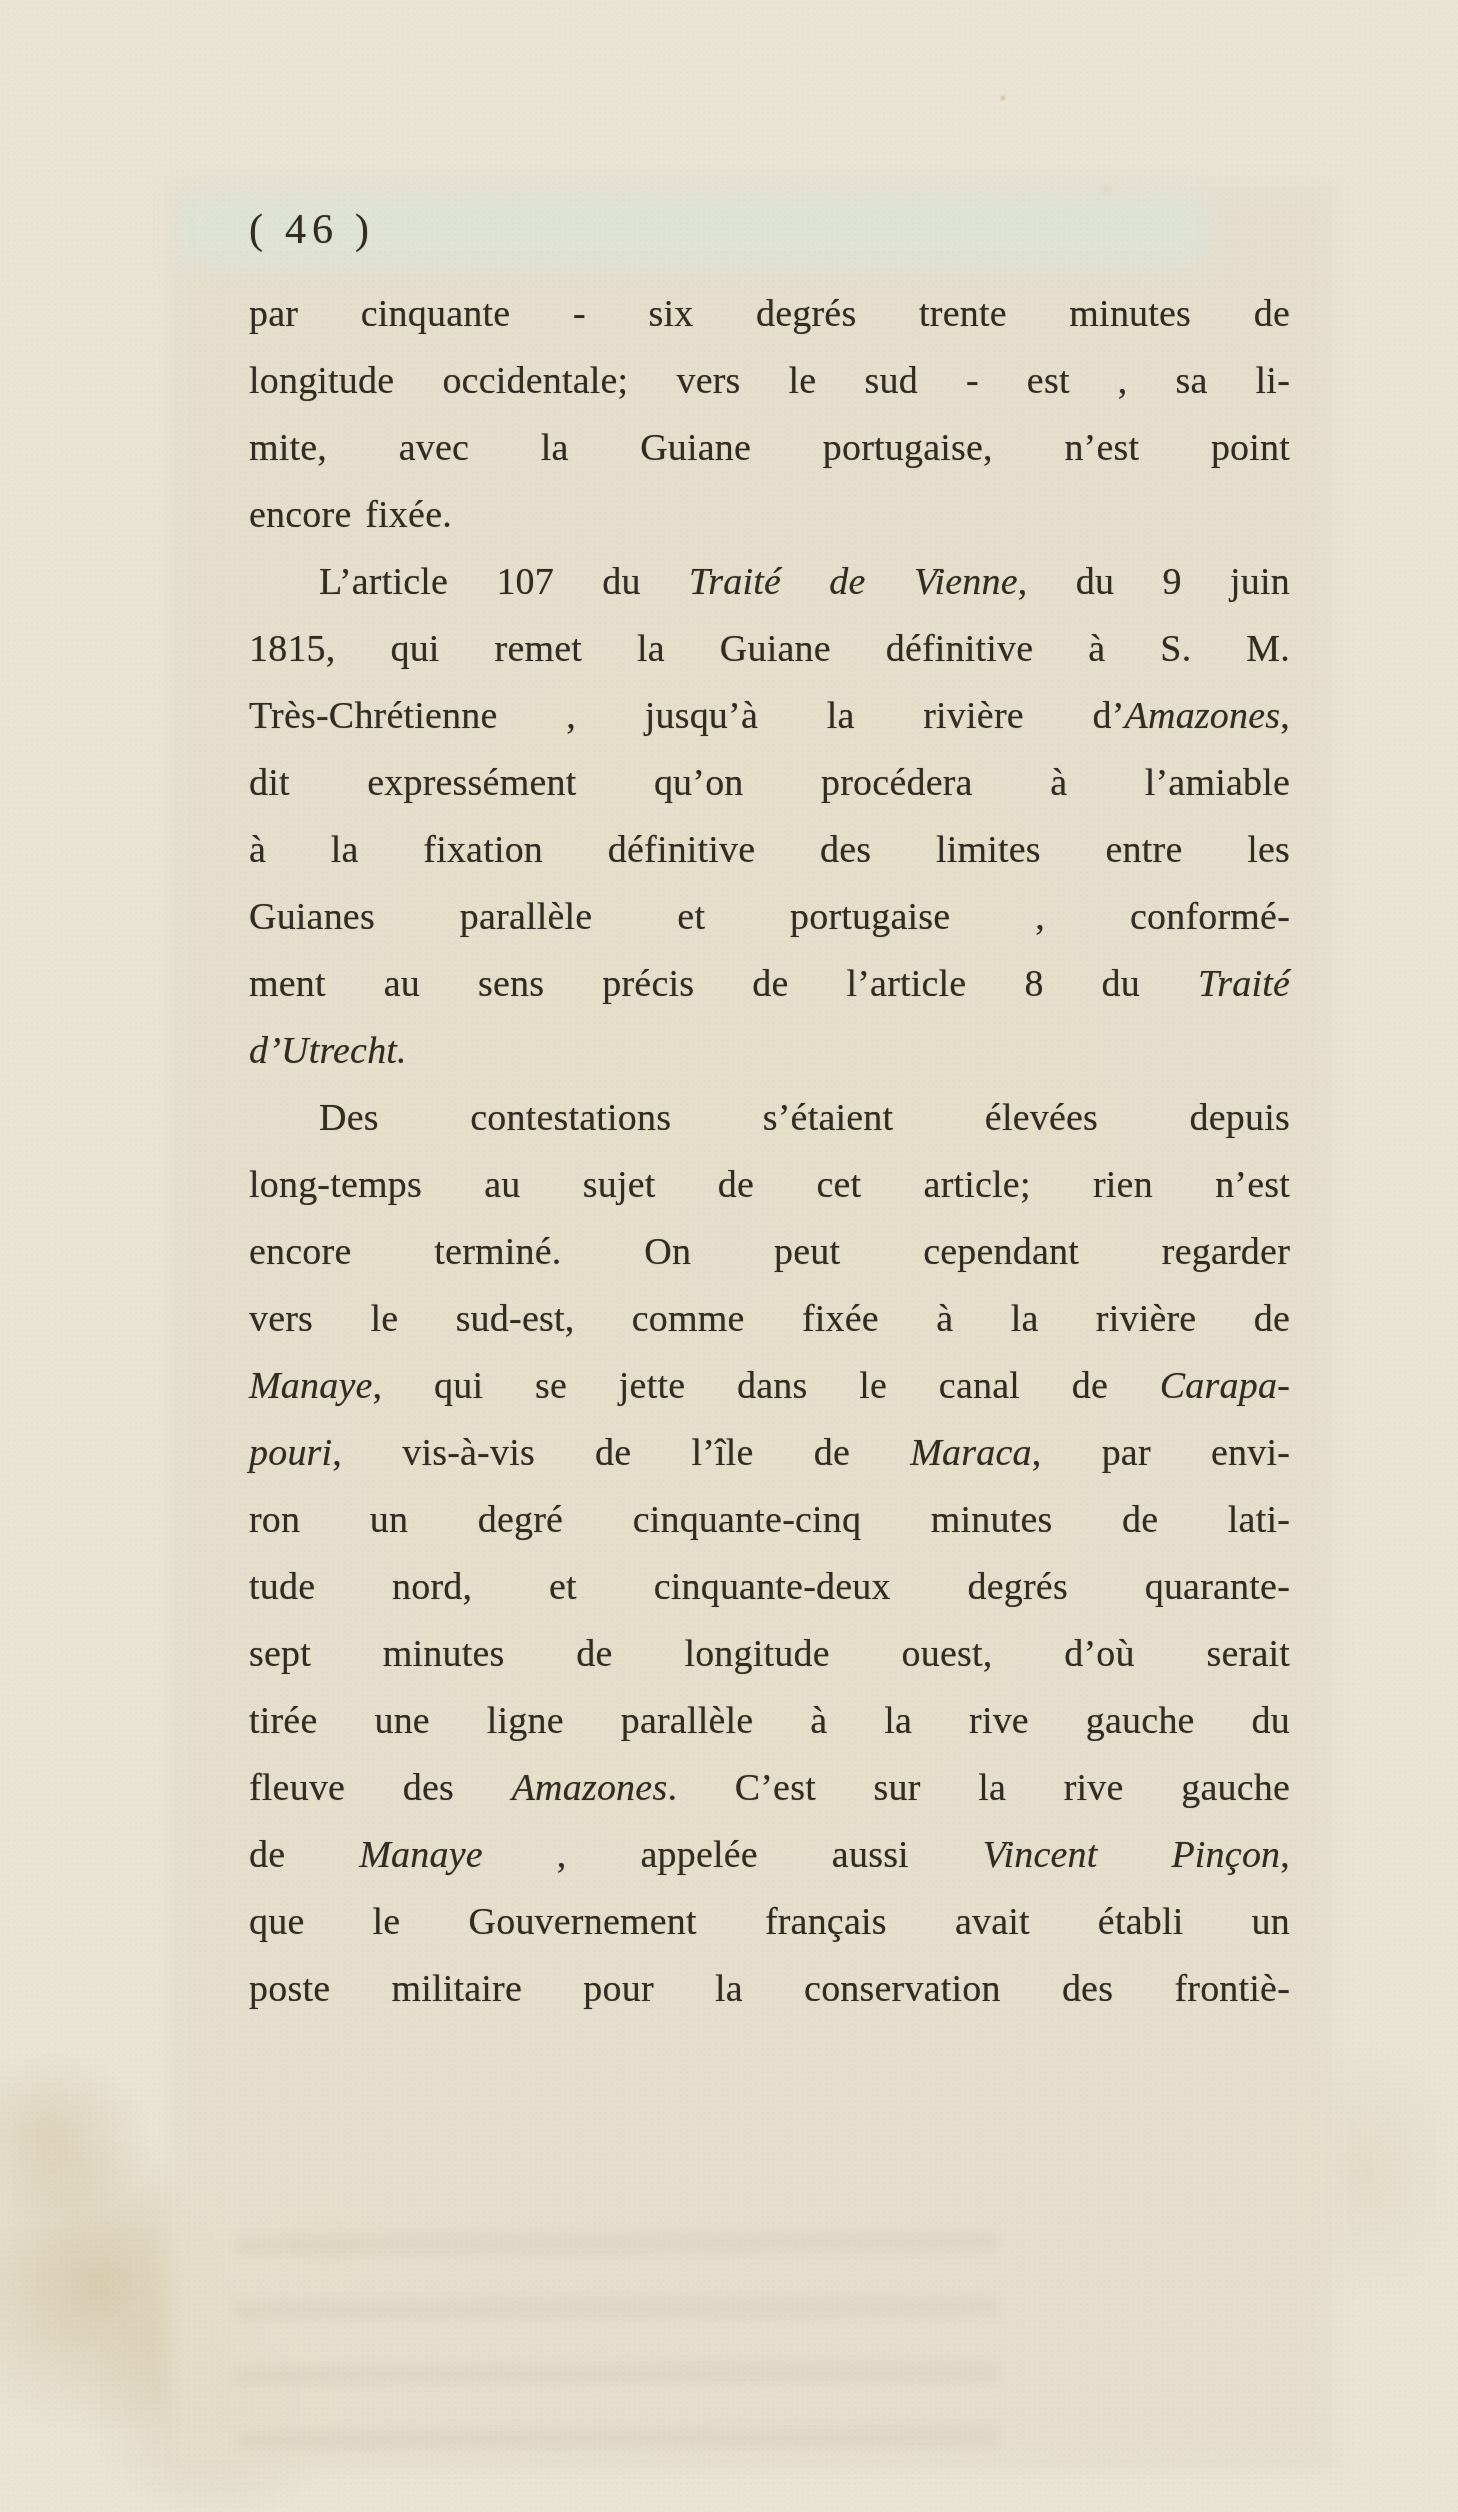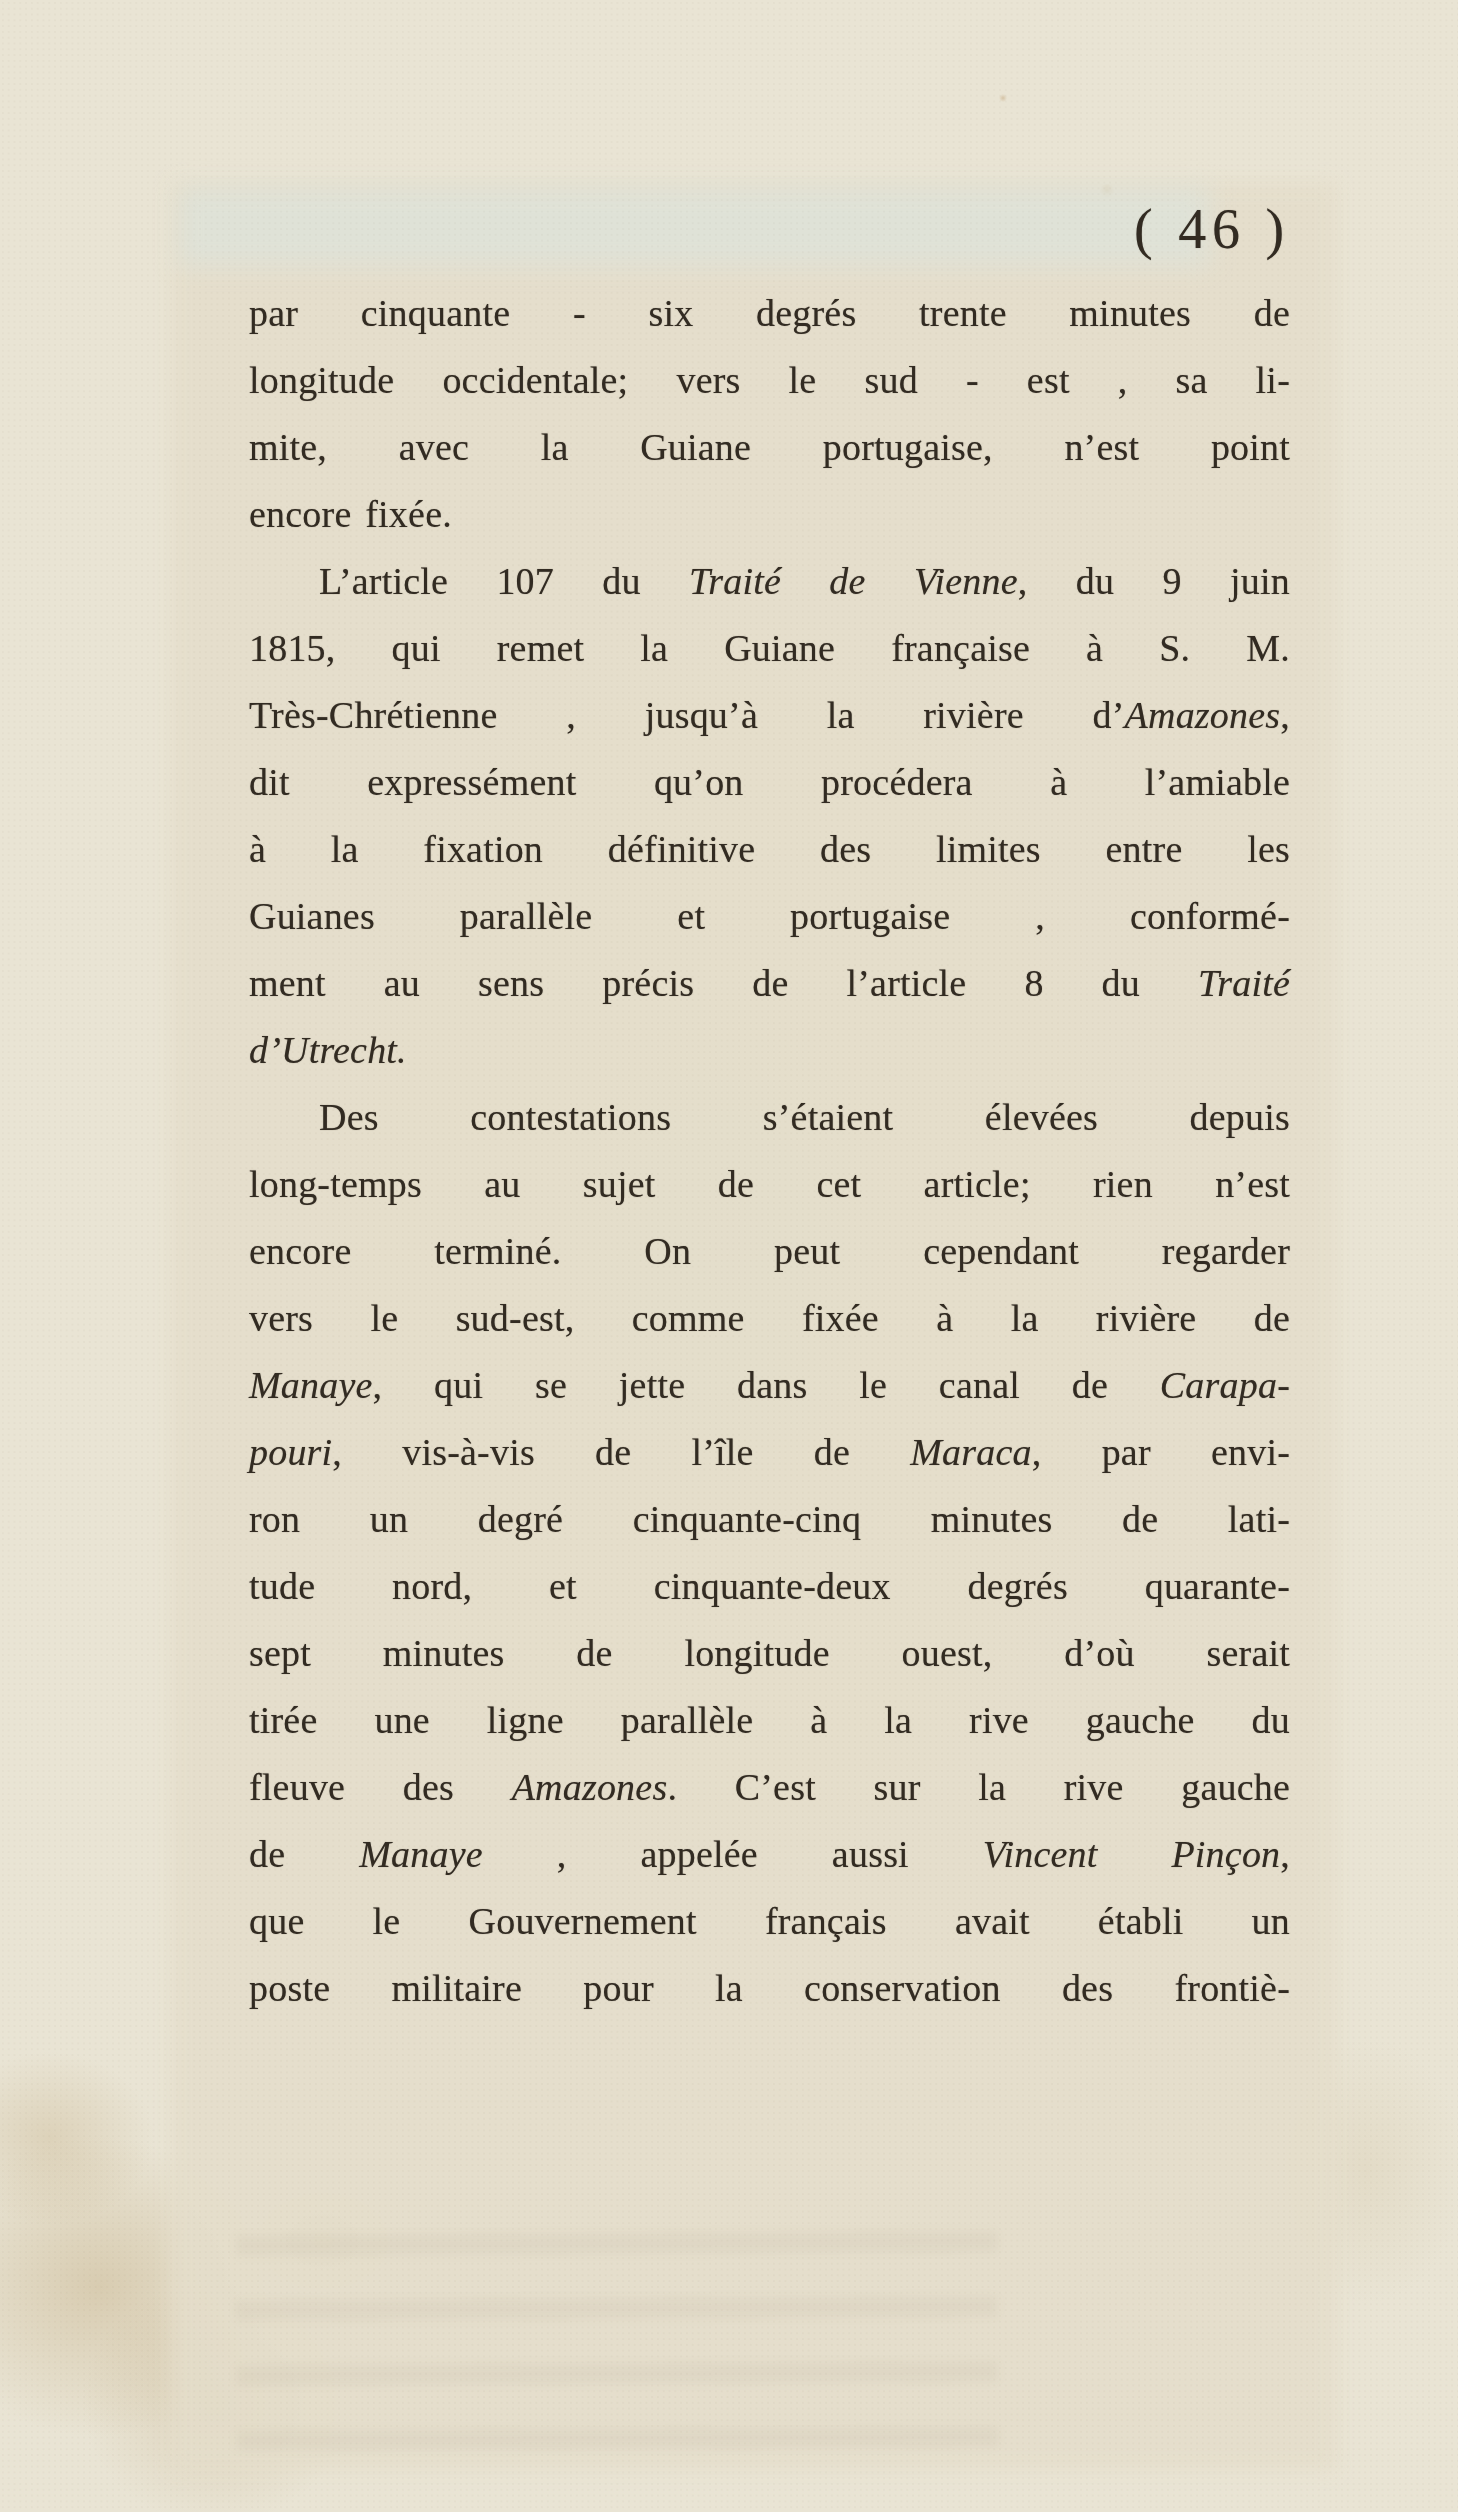--- a/index.html
+++ b/index.html
@@ -43,21 +43,21 @@
       rgba(130,115,85,.10) 0 21.5px, rgba(130,115,85,0) 21.5px 65px);
     filter:blur(4.1px);opacity:.55;transform:rotate(-.3deg);
   }
   .grain{
     position:absolute;inset:0;
     background-image:radial-gradient(rgba(120,100,70,.045) 0.8px, rgba(0,0,0,0) 1.1px);
     background-size:5.8px 5.8px;
   }
   .page-number-header{
     position:absolute;left:249px;top:204px;width:1041px;
-    text-align:right;font-size:56px;line-height:50px;
+    text-align:left;font-size:42px;line-height:50px;
     color:var(--ink);letter-spacing:5.8px;
     text-shadow:0 0 1px rgba(50,43,34,.5);
   }
   .text-block{
     position:absolute;left:249px;top:280px;width:1041px;
     color:var(--ink);font-size:38px;line-height:67px;
     text-shadow:0 0 1px rgba(50,43,34,.5);
   }
   .paragraph{margin:0;}
   .line{
@@ -86,21 +86,21 @@
 
 <div class="text-block">
     <div class="paragraph">
       <div class="line"><span>par cinquante - six degrés trente minutes de</span></div>
       <div class="line"><span>longitude occidentale; vers le sud - est , sa li-</span></div>
       <div class="line"><span>mite, avec la Guiane portugaise, n’est point</span></div>
       <div class="line flush-last"><span>encore fixée.</span></div>
     </div>
     <div class="paragraph">
       <div class="line indent"><span>L’article 107 du </span><em>Traité de Vienne</em><span>, du 9 juin</span></div>
-      <div class="line"><span>1815, qui remet la Guiane française à S. M.</span></div>
+      <div class="line"><span>1815, qui remet la Guiane définitive à S. M.</span></div>
       <div class="line"><span>Très-Chrétienne , jusqu’à la rivière d’</span><em>Amazones</em><span>,</span></div>
       <div class="line"><span>dit expressément qu’on procédera à l’amiable</span></div>
       <div class="line"><span>à la fixation définitive des limites entre les</span></div>
       <div class="line"><span>Guianes parallèle et portugaise , conformé-</span></div>
       <div class="line"><span>ment au sens précis de l’article 8 du </span><em>Traité</em></div>
       <div class="line flush-last"><em>d’Utrecht.</em></div>
     </div>
     <div class="paragraph">
       <div class="line indent"><span>Des contestations s’étaient élevées depuis</span></div>
       <div class="line"><span>long-temps au sujet de cet article; rien n’est</span></div>

